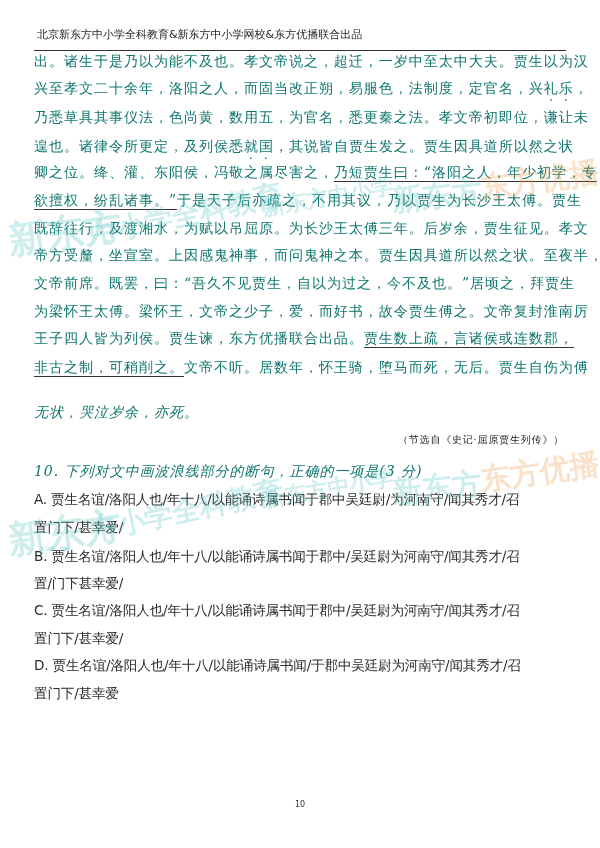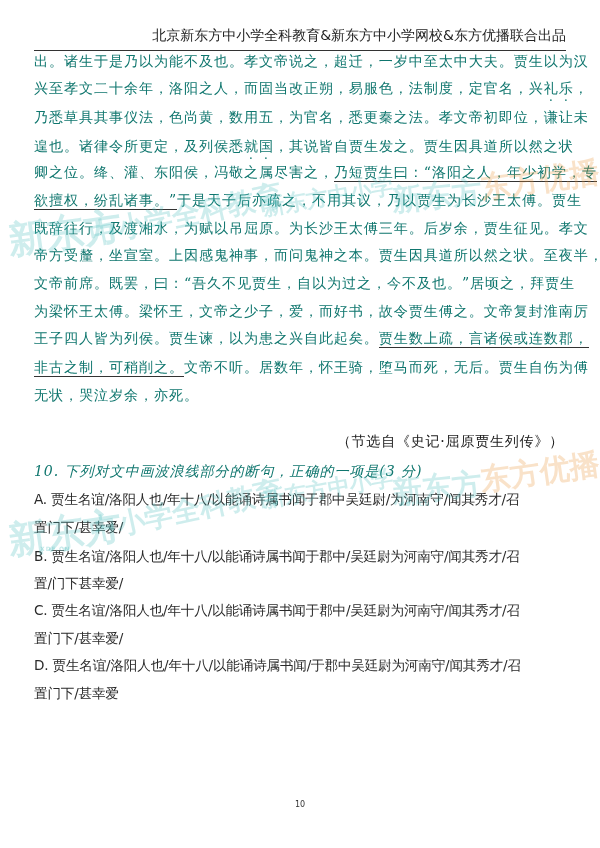--- a/index.html
+++ b/index.html
@@ -1,33 +1,33 @@
 <!DOCTYPE html>
 <html><head>
 <meta charset="utf-8">
 <style>
   html, body { margin: 0; padding: 0; }
   body {
     width: 600px; height: 848px; background: #ffffff; position: relative; overflow: hidden;
     font-family: "DejaVu Serif", "Liberation Serif", serif; color: #1a1a1a;
   }
   .header {
-    position: absolute; left: 37px; right: 34px; top: 27px; text-align: right;
-    font-family: "DejaVu Sans", "Liberation Sans", sans-serif; font-size: 14px; color: #222;
+    position: absolute; left: 37px; right: 34px; top: 27px; text-align: left;
+    font-family: "DejaVu Sans", "Liberation Sans", sans-serif; font-size: 11px; color: #222;
   }
   .rule { position: absolute; left: 34px; right: 34px; top: 50px; height: 0; border-top: 1.3px solid #333; }
   .line {
     position: absolute; left: 34px; width: 532px; font-size: 14.1px; line-height: 18px;
     white-space: nowrap; letter-spacing: 0.9px; color: #0f766e;
   }
   .opt { font-family: "DejaVu Sans", "Liberation Sans", sans-serif; font-size: 13.6px; letter-spacing: -0.2px; color: #2a2a2a; }
   .ul { border-bottom: 1.3px solid #333; padding-bottom: 1px; }
   .dot { position: relative; }
   .dot::after { content: "·"; position: absolute; left: 50%; transform: translateX(-50%); top: 12px; font-size: 12px; }
-  .source { position: absolute; right: 36px; top: 433px; font-size: 14px; letter-spacing: 0.8px; white-space: nowrap; }
+  .source { position: absolute; right: 36px; top: 433px; font-size: 10px; letter-spacing: 0.8px; white-space: nowrap; }
   .pagenum { position: absolute; left: 0; right: 0; top: 800px; text-align: center; font-size: 8px; font-family: "DejaVu Sans", sans-serif; color: #333; }
   .wm { position: absolute; font-family: "DejaVu Sans", "Liberation Sans", sans-serif; font-weight: bold; pointer-events: none; white-space: nowrap; }
   .wm-green { color: rgba(80, 190, 190, 0.28); }
   .wm-orange { color: rgba(235, 150, 60, 0.28); }
   .wm-small { font-size: 6px; color: rgba(80,190,190,0.35); letter-spacing: 1px; }
 </style>
 </head>
 <body>
 
 <div class="header">北京新东方中小学全科教育&amp;新东方中小学网校&amp;东方优播联合出品</div>
@@ -37,23 +37,23 @@
     <div class="line" style="top: 52px;"><span>出。诸生于是乃以为能不及也。孝文帝说之，超迁，一岁中至太中大夫。贾生以为汉</span></div>
     <div class="line" style="top: 79px;"><span>兴至孝文二十余年，洛阳之人，而固当改正朔，易服色，法制度，定官名，兴</span><span class="dot">礼</span><span class="dot">乐</span><span>，</span></div>
     <div class="line" style="top: 108px;"><span>乃悉草具其事仪法，色尚黄，数用五，为官名，悉更秦之法。孝文帝初即位，谦让未</span></div>
     <div class="line" style="top: 137px;"><span>遑也。诸律令所更定，及列侯悉</span><span class="dot">就</span><span class="dot">国</span><span>，其说皆自贾生发之。贾生因具道所以然之状</span></div>
     <div class="line" style="top: 163px; text-align: right;"><span>卿之位。绛、灌、东阳侯，冯敬之属尽害之，</span><span class="ul">乃短贾生曰：“洛阳之人，年少初学，专</span></div>
     <div class="line" style="top: 191px;"><span class="ul">欲擅权，纷乱诸事。”</span><span>于是天子后亦疏之，不用其议，乃以贾生为长沙王太傅。贾生</span></div>
     <div class="line" style="top: 219px;"><span>既辞往行，及渡湘水，为赋以吊屈原。为长沙王太傅三年。后岁余，贾生征见。孝文</span></div>
     <div class="line" style="top: 246px;"><span>帝方受釐，坐宣室。上因感鬼神事，而问鬼神之本。贾生因具道所以然之状。至夜半，</span></div>
     <div class="line" style="top: 274px;"><span>文帝前席。既罢，曰：“吾久不见贾生，自以为过之，今不及也。”居顷之，拜贾生</span></div>
     <div class="line" style="top: 302px;"><span>为梁怀王太傅。梁怀王，文帝之少子，爱，而好书，故令贾生傅之。文帝复封淮南厉</span></div>
-    <div class="line" style="top: 329px;"><span>王子四人皆为列侯。贾生谏，以为患之兴自此起矣。</span><span class="ul">贾生数上疏，言诸侯或连数郡，</span></div>
+    <div class="line" style="top: 329px;"><span>王子四人皆为列侯。贾生谏，东方优播联合出品。</span><span class="ul">贾生数上疏，言诸侯或连数郡，</span></div>
     <div class="line" style="top: 358px;"><span class="ul">非古之制，可稍削之。</span><span>文帝不听。居数年，怀王骑，堕马而死，无后。贾生自伤为傅</span></div>
-    <div class="line" style="top: 386px;"><span>无状，哭泣岁余，亦死。</span></div>
+    <div class="line" style="top: 403px; font-style: italic;"><span>无状，哭泣岁余，亦死。</span></div>
   </div>
 
 <div class="source">（节选自《史记·屈原贾生列传》）</div>
 
 <div class="line" style="top:462px;font-style:italic;">10. 下列对文中画波浪线部分的断句，正确的一项是(3 分)</div>
 
 <div class="line opt" style="top:490px;">A. 贾生名谊/洛阳人也/年十八/以能诵诗属书闻于郡中吴廷尉/为河南守/闻其秀才/召</div>
 <div class="line opt" style="top:518px;">置门下/甚幸爱/</div>
 <div class="line opt" style="top:547px;">B. 贾生名谊/洛阳人也/年十八/以能诵诗属书闻于郡中/吴廷尉为河南守/闻其秀才/召</div>
 <div class="line opt" style="top:574px;">置/门下甚幸爱/</div>

